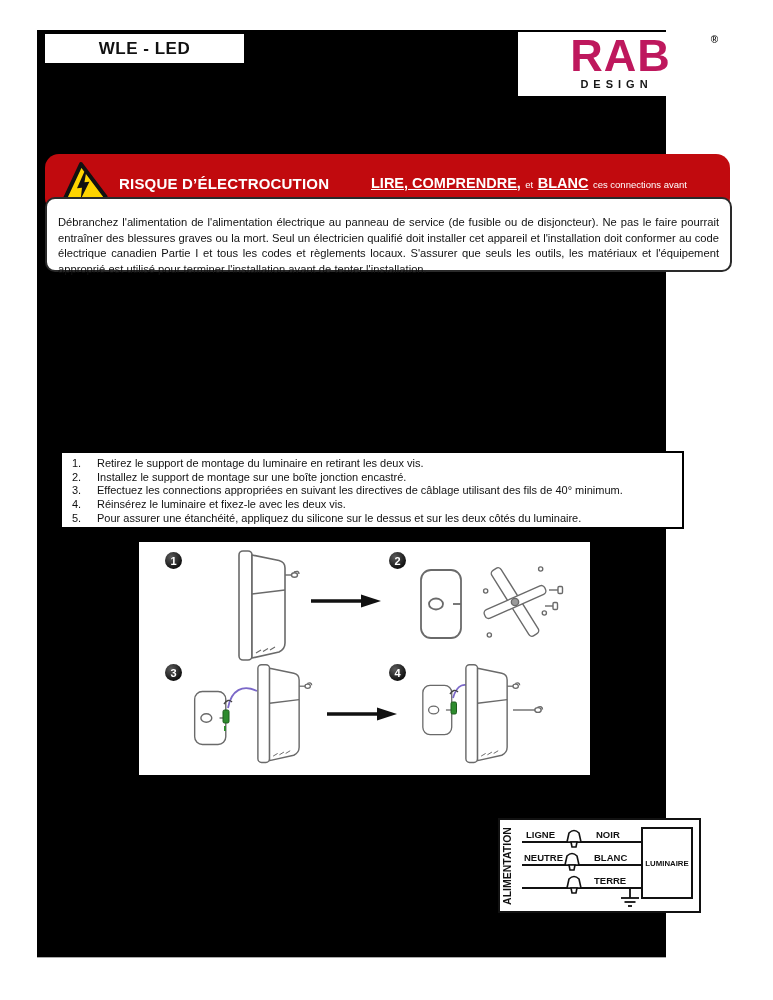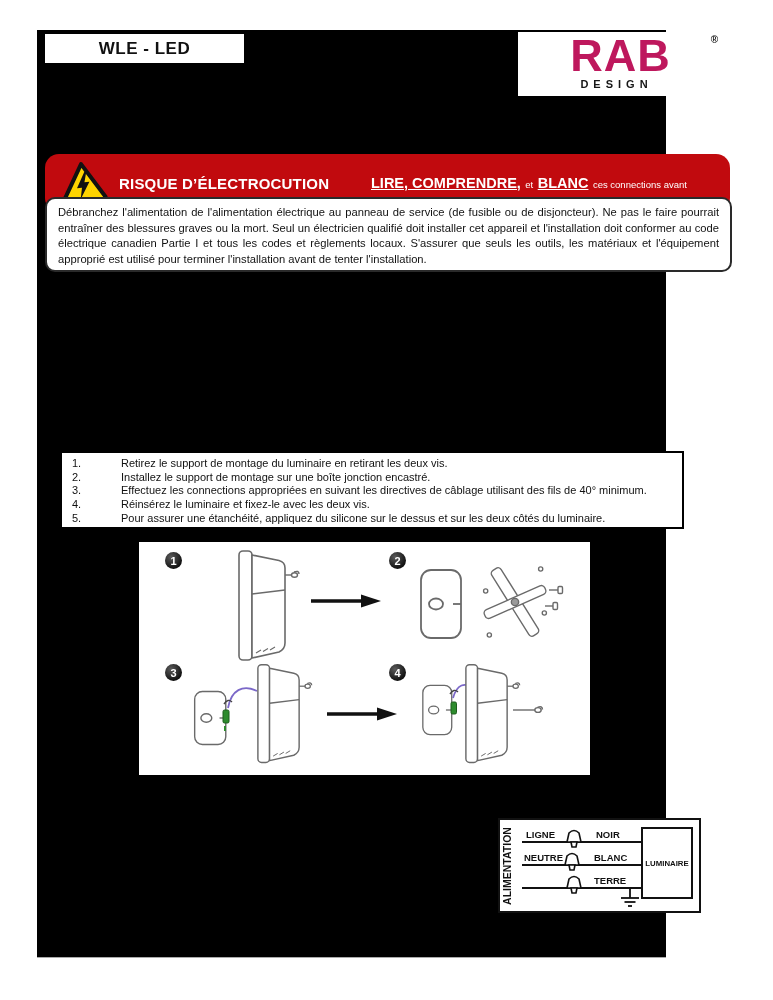--- a/index.html
+++ b/index.html
@@ -23,29 +23,29 @@
             display:flex; align-items:center; color:#fff;margin-top:47px; }
   .tri-wrap { margin-left:14px; width:48px; height:44px; transform:rotate(-6deg); flex:0 0 auto; }
   .banner-title { margin-left:12px; width:252px; font-size:15px; font-weight:bold; letter-spacing:.2px; }
   .banner-right { flex:1; padding-right:8px; line-height:1.15; }
   .seg-big { font-size:14.5px; font-weight:800;text-decoration:underline; }
   .seg-small { font-size:9.5px; font-weight:400; }
   .banner-line2 { font-size:10px; font-weight:700; margin-top:2px; }
 
   
   .safety-box { left:8px; top:167px; width:687px; height:75px; background:#fff; border:2px solid #2a2a2a;
-                border-radius:10px; padding:6px 11px; font-size:11.2px; line-height:1.4;
+                border-radius:10px; padding:16px 11px; font-size:11.2px; line-height:1.4;
                 text-align:justify; color:#111; }
 
   
   .instructions-box { left:23px; top:421px; width:624px; height:78px; background:#fff; border:2px solid #000;
                       padding:4px 8px 4px 10px; color:#111; }
   .instr-row { display:flex; font-size:11px; line-height:13.7px; }
   .instr-num { width:25px; flex:0 0 auto; }
-  .instr-txt { flex:1;margin-left:24px; }
+  .instr-txt { flex:1; }
 
   
   .diagram-panel { left:102px; top:512px; width:451px; height:233px; background:#fff; }
   .badge { position:absolute; width:17px; height:17px; border-radius:50%;
            background:radial-gradient(circle at 35% 30%, #5a5a5a, #101010 72%);
            color:#fff; font-size:11px; font-weight:bold; display:flex; align-items:center; justify-content:center; }
   .step-svg, .arrow-svg { position:absolute; }
 
   
   .wiring-box { left:461px; top:788px; width:203px; height:95px; background:#fff; border:2px solid #111; }

